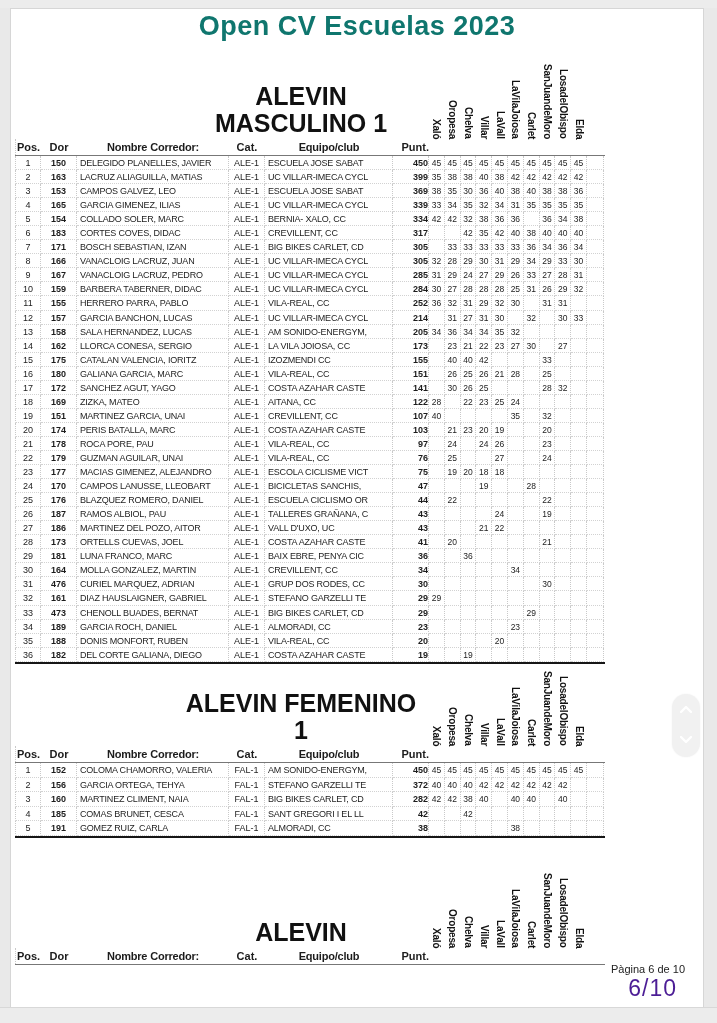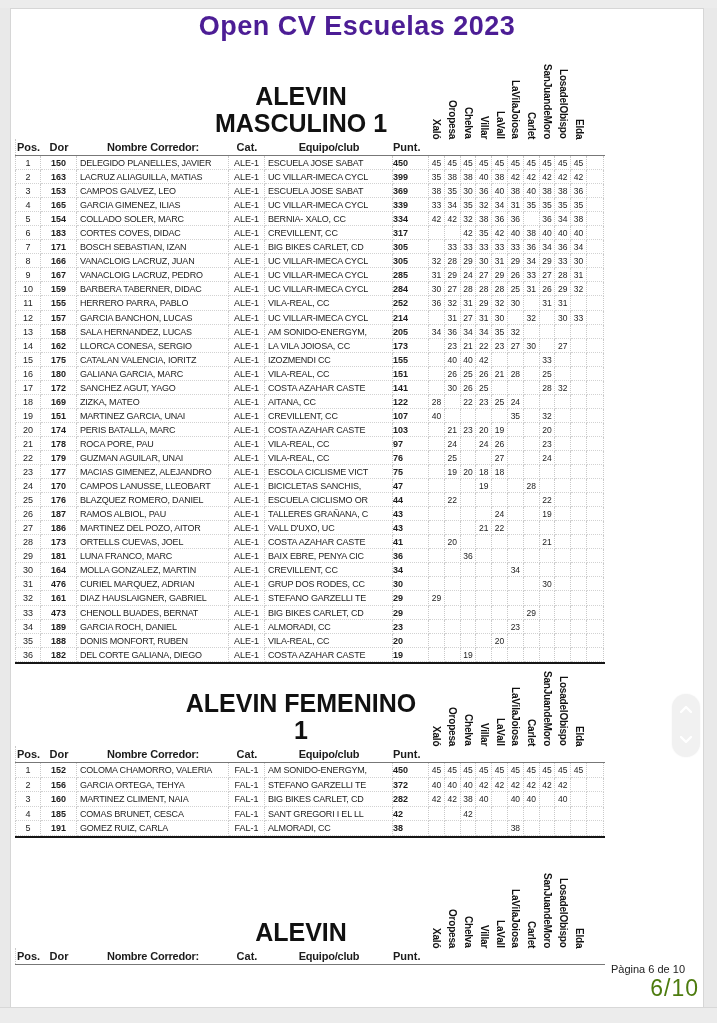--- a/index.html
+++ b/index.html
@@ -30,45 +30,45 @@
   .sec2 .row{height:14.5px;line-height:14.5px;}
   .c{box-sizing:border-box;font-size:9px;color:#1c1c1c;overflow:hidden;white-space:nowrap;
      border-right:1px dotted #c9c9c9;border-bottom:1px dotted #d2d2d2;}
   .row .c:first-child,.hdr-row .c:first-child{border-left:1px dotted #c9c9c9;}
   .hdr-row .c{border-right:none;border-bottom:none;font-size:11px;}
   .c-pos{width:26px;text-align:center;}
   .c-dor{width:36px;text-align:center;font-weight:bold;}
   .c-nom{width:152px;padding-left:3px;letter-spacing:-0.2px;}
   .c-cat{width:36px;text-align:center;}
   .c-equ{width:128px;padding-left:3px;letter-spacing:-0.2px;}
-  .c-pun{width:36px;text-align:left;font-weight:bold;}
+  .c-pun{width:36px;text-align:right;font-weight:bold;}
   .c-race{width:15.8px;text-align:center;font-size:8.5px;}
   .c-trail{width:17px;}
   .hdr-row .c-nom,.hdr-row .c-equ{text-align:center;padding-left:0;}
   
   .footer-label{position:absolute;right:18px;top:954px;font-size:11px;color:#222;}
-  .page-indicator{position:absolute;right:4px;top:966px;font-size:23px;color:#4d7c0f;
+  .page-indicator{position:absolute;right:26px;top:966px;font-size:23px;color:#4c1d95;
                   letter-spacing:1px;}
   #top-strip{position:absolute;left:0;top:0;width:717px;height:8px;background:#ececec;}
   #bottom-bar{position:absolute;left:0;bottom:0;width:717px;height:15px;background:#ececec;
               border-top:1px solid #d8d8d8;}
   #scroll-widget{position:absolute;left:672px;top:694px;width:28px;height:63px;
                  background:#f1f1f1;border-radius:14px;box-shadow:0 0 2px rgba(0,0,0,.05);}
   .chev{position:absolute;left:7px;width:14px;height:14px;cursor:pointer;}
   .chev svg{display:block;}
   #chev-up{top:9px;} #chev-down{top:38px;}
 </style>
 </head>
 <body>
 
 <div id="viewport">
   <div id="top-strip"></div>
 
   <div id="doc-page">
-    <div class="doc-title" style="color: #4c1d95;">Open CV Escuelas 2023</div>
+    <div class="doc-title" style="color: #0f766e;">Open CV Escuelas 2023</div>
 
     <div class="section sec1">
       <div class="sec-head">
         <div class="sec-title">
           <div>ALEVIN</div>
           <div>MASCULINO 1</div>
         </div>
         <div class="race-labels">
             <div class="rl">
               <span>Xaló</span>

